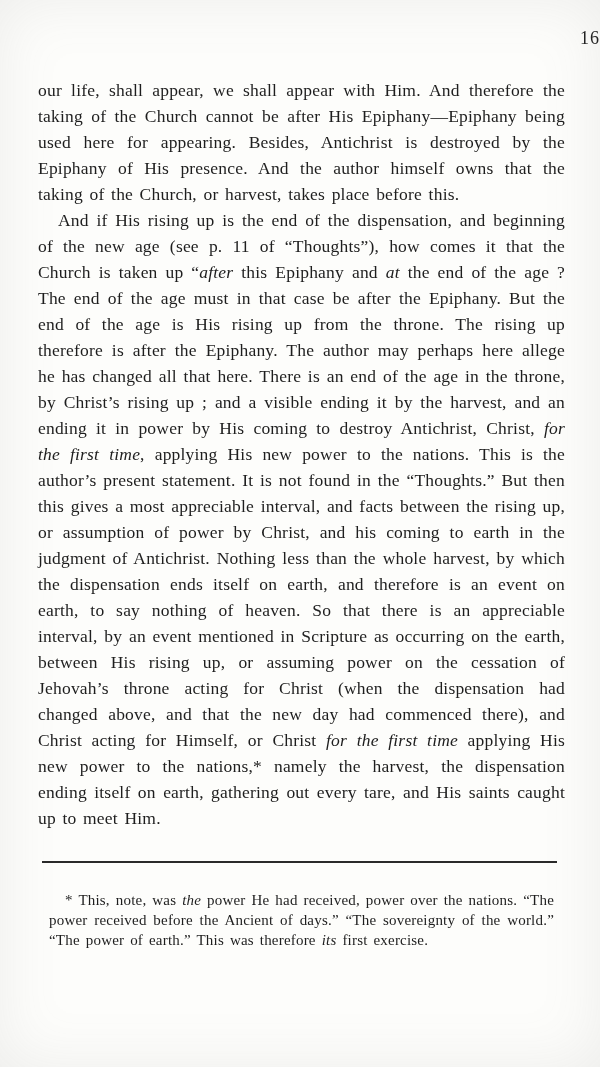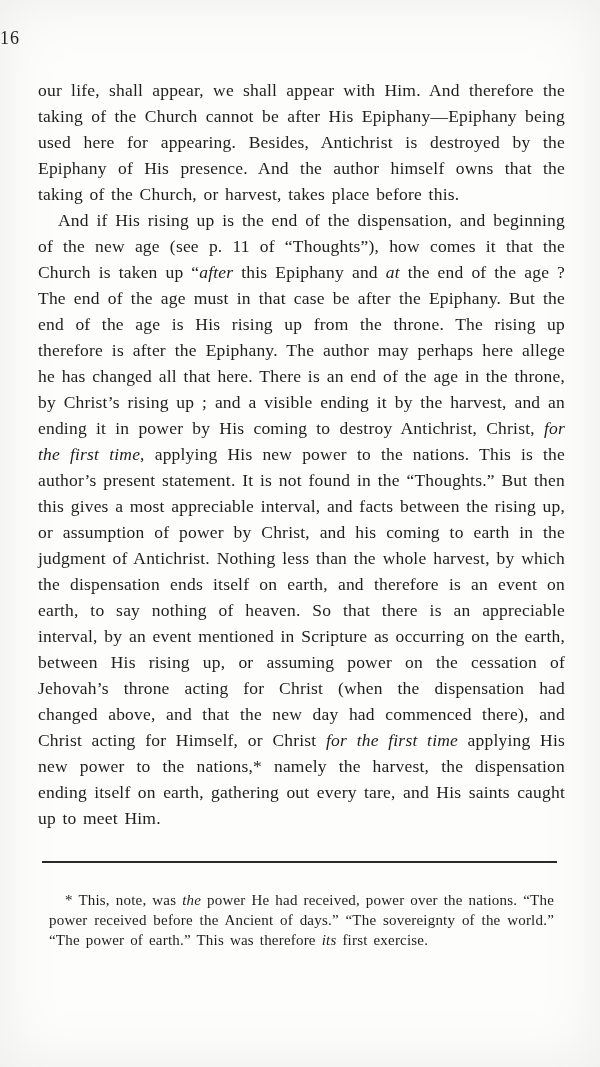--- a/index.html
+++ b/index.html
@@ -20,21 +20,21 @@
   }
   .page::after {
     
     content: "";
     position: absolute;
     inset: 0;
     pointer-events: none;
     box-shadow: inset 0 0 60px rgba(120,120,120,0.12);
   }
   .page-number {
-    text-align: left;
+    text-align: right;
     font-size: 18px;
     letter-spacing: 1px;
     padding-top: 28px;
     margin-bottom: 22px;
   }
   .text-block {
     padding: 0 35px 0 38px;
     font-size: 17.5px;
     line-height: 26px;
     text-align: justify;

